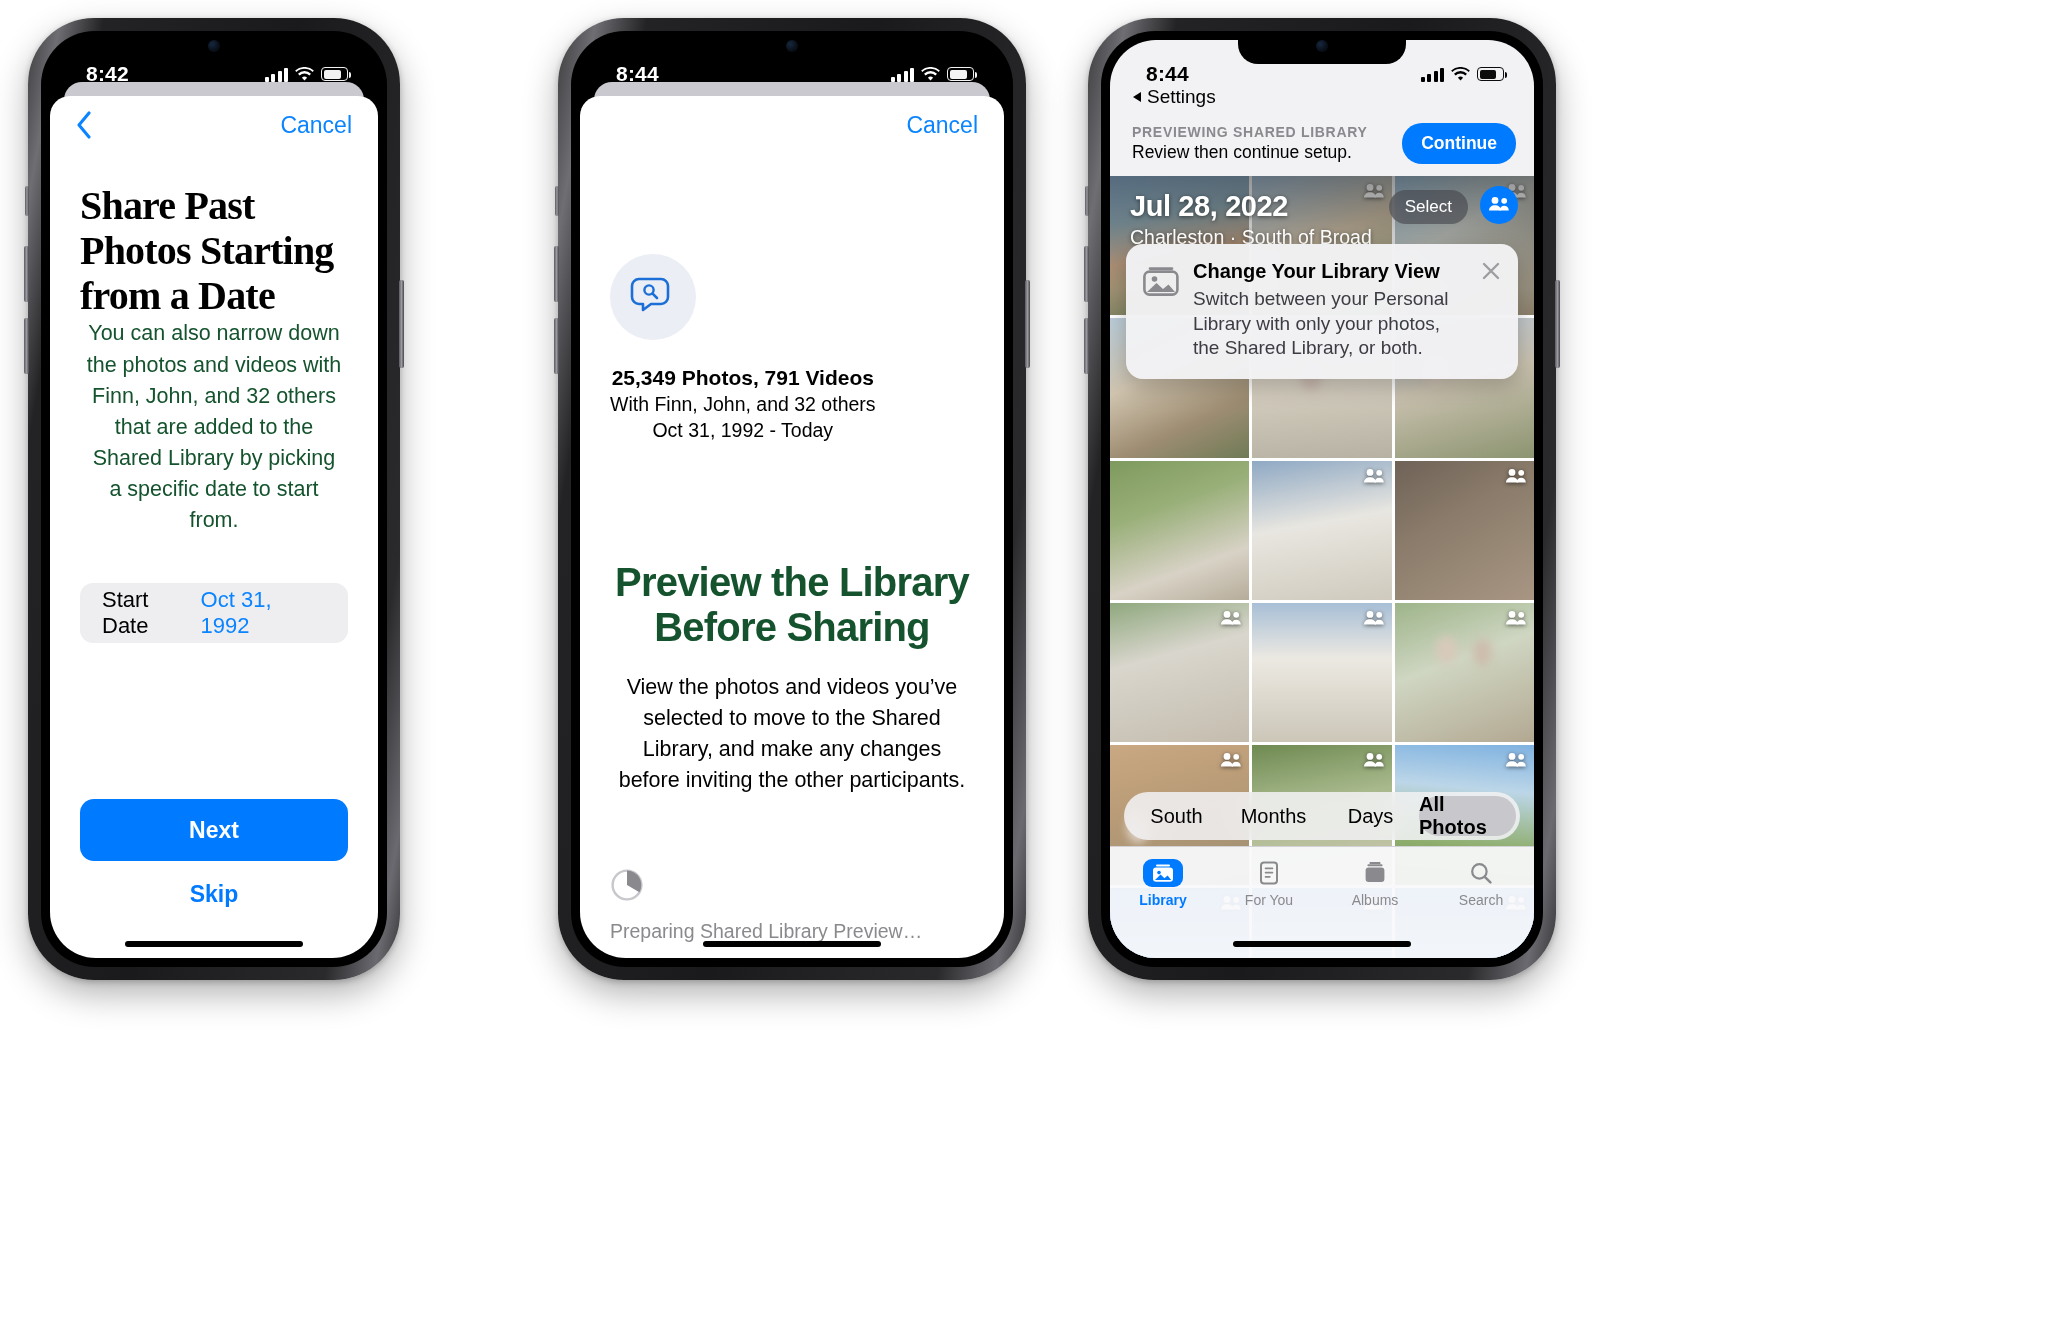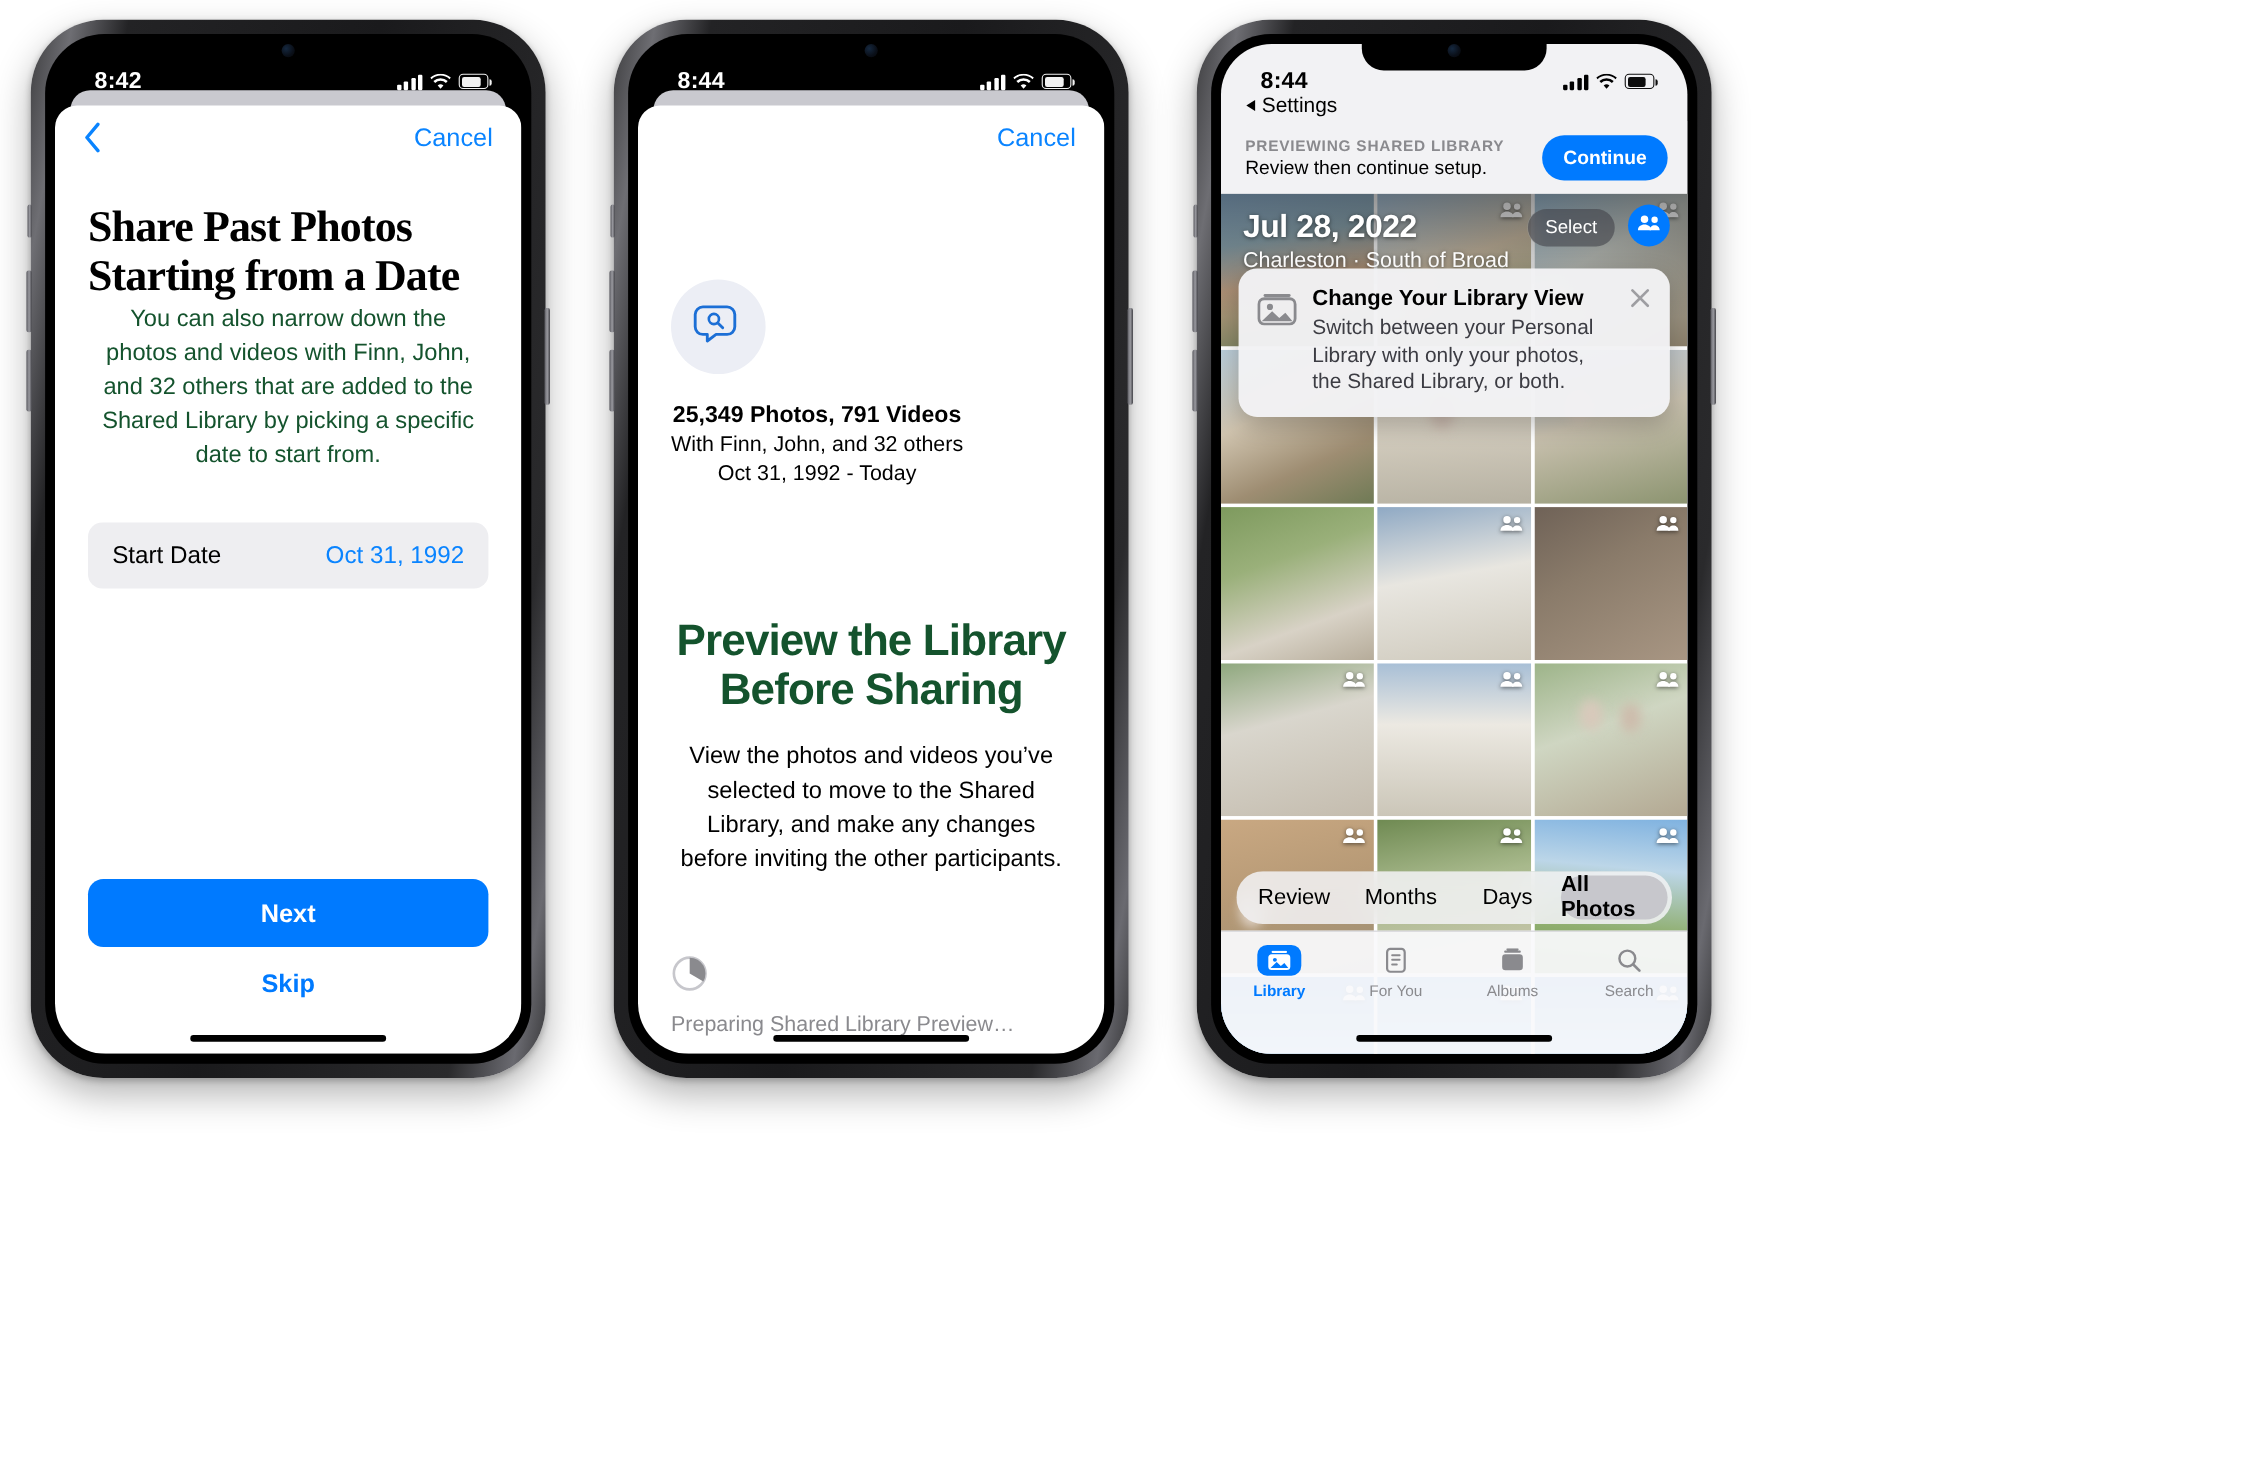--- a/index.html
+++ b/index.html
@@ -217,21 +217,21 @@
 
   
   .ph { position: absolute; inset: 0; background-size: cover; }
   .blurface { position: absolute; border-radius: 50%; filter: blur(5px); }
 </style>
 </head>
 <body>
 
 <div class="stage">
 
-  <div class="phone" style="left:28px; top:18px; width:468px; height:962px;">
+  <div class="phone" style="left:28px; top:18px; width:372px; height:962px;">
     <div class="side-btn" style="left:-3px; top:168px; width:4px; height:30px;"></div>
     <div class="side-btn" style="left:-4px; top:228px; width:5px; height:56px;"></div>
     <div class="side-btn" style="left:-4px; top:300px; width:5px; height:56px;"></div>
     <div class="side-btn" style="right:-4px; top:262px; width:5px; height:88px;"></div>
     <div class="bezel">
       <div class="notch">
           <div class="cam"></div>
         </div>
       <div class="screen" style="background:#000;">
 
@@ -585,21 +585,21 @@
             <span class="tbody" style="display:block;">Switch between your Personal Library with only your photos, the Shared Library, or both.</span>
           </span>
           <span class="tclose">
             <svg width="22" height="22" viewBox="0 0 22 22">
                 <path d="M4 4 18 18M18 4 4 18" stroke="#3c3c43" stroke-width="2.4" stroke-linecap="round"></path>
               </svg>
           </span>
         </div>
 
         <div class="seg-wrap">
-          <div class="seg">Review</div>
+          <div class="seg">South</div>
           <div class="seg">Months</div>
           <div class="seg">Days</div>
           <div class="seg active">All Photos</div>
         </div>
 
         <div class="tabbar">
           <div class="tab active">
             <span class="ticon2 tpill">
               <svg width="22" height="19" viewBox="0 0 22 19">
                   <rect x="1" y="3.4" width="20" height="14.4" rx="3.2" fill="#fff"></rect>

